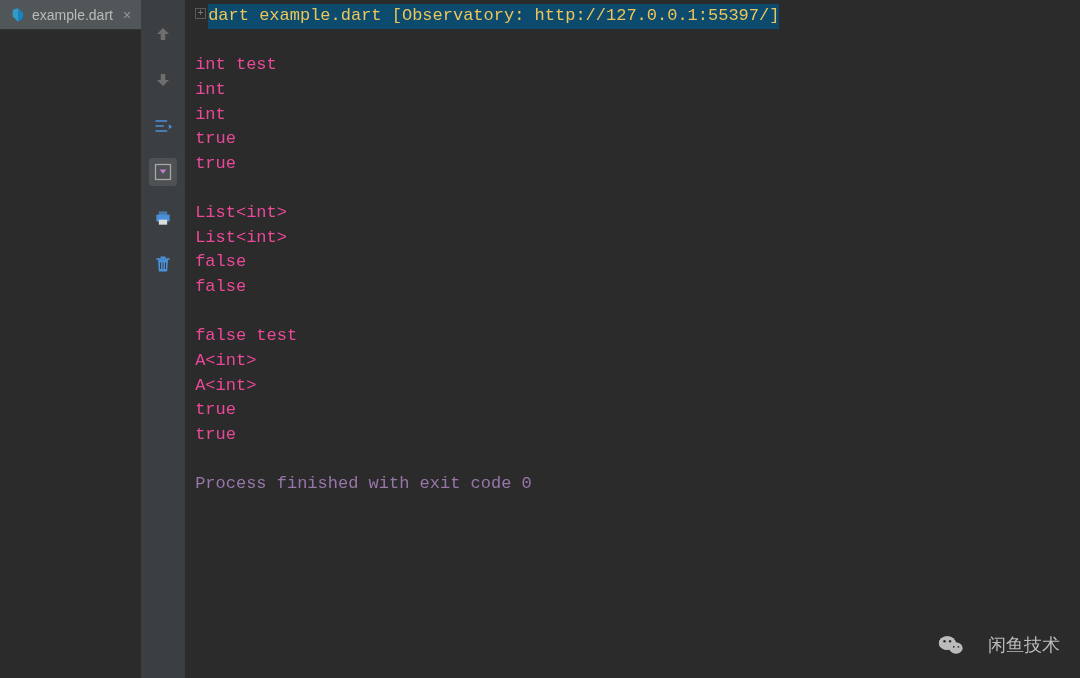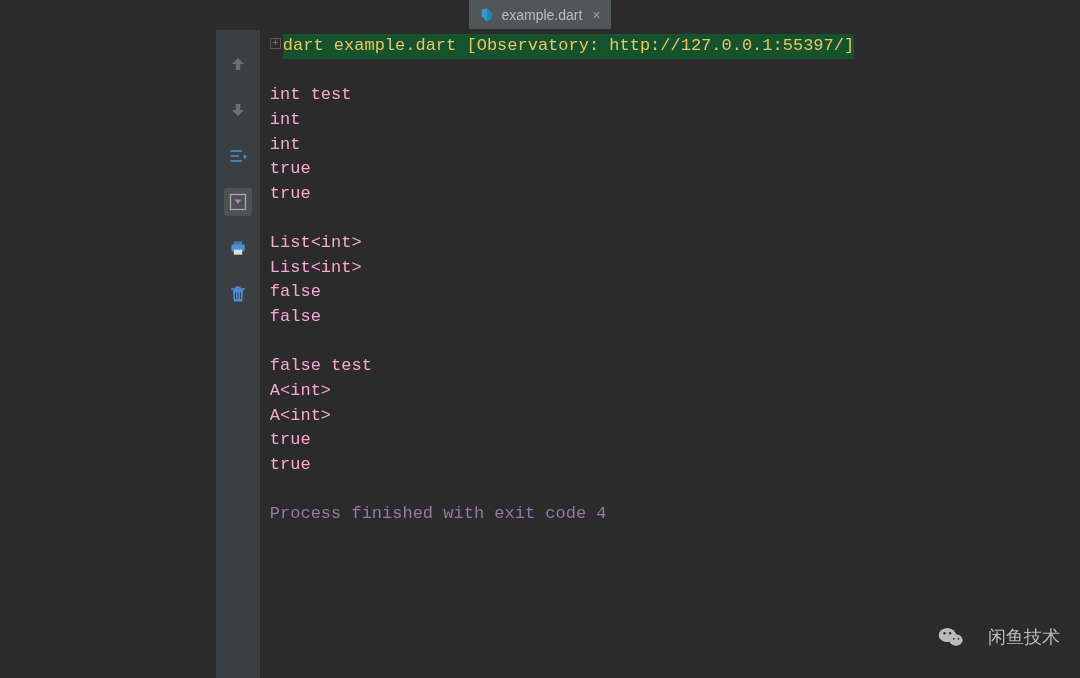--- a/index.html
+++ b/index.html
@@ -10,23 +10,22 @@
     body {
       width: 1080px;
       height: 678px;
       background: #2b2b2b;
       font-family: Menlo, Monaco, 'Courier New', monospace;
       overflow: hidden;
       position: relative;
     }
     .ide-container {
       display: flex;
-      flex-direction: column;
+      flex-direction: row;
       height: 100%;
-      align-items: center;
     }
     .tab-bar {
       height: 30px;
       background: #3c3f41;
       display: flex;
       align-items: center;
       border-bottom: 1px solid #323232;
     }
     .tab {
       display: flex;
@@ -78,25 +77,25 @@
     .console {
       flex: 1;
       background: #2b2b2b;
       padding: 4px 10px;
       overflow: hidden;
       font-size: 17px;
       line-height: 1.45;
     }
     .console-line {
       white-space: pre;
-      color: #f9a8d4;
+      color: #ec4899;
       font-family: Menlo, Monaco, 'Courier New', monospace;
     }
     .header-line {
-      background: #14532d;
+      background: #0c4a6e;
       color: #eec55a;
       display: inline;
       font-family: Menlo, Monaco, 'Courier New', monospace;
     }
     .process-line {
       color: #9876aa;
     }
     .expand-btn {
       display: inline-block;
       color: #7a7a7a;
@@ -105,21 +104,21 @@
       margin-right: 2px;
       margin-top: 4px;
       border: 1px solid #5a5a5a;
       width: 11px;
       height: 11px;
       text-align: center;
       line-height: 9px;
     }
     .watermark {
       position: absolute;
-      bottom: 28px;
+      bottom: 20px;
       right: 20px;
       display: flex;
       align-items: center;
       gap: 24px;
       color: #bbbbbb;
       font-family: -apple-system, BlinkMacSystemFont, 'Segoe UI', 'PingFang SC', sans-serif;
       font-size: 18px;
     }
     .wechat-icon {
       width: 26px;
@@ -208,21 +207,21 @@
           <div class="console-line">false</div>
           <div class="console-line">false</div>
           <div class="console-line">&nbsp;</div>
           <div class="console-line">false test</div>
           <div class="console-line">A&lt;int&gt;</div>
           <div class="console-line">A&lt;int&gt;</div>
           <div class="console-line">true</div>
           <div class="console-line">true</div>
           <div class="console-line">&nbsp;</div>
         </div>
-      <div class="console-line process-line">Process finished with exit code 4</div>
+      <div class="console-line process-line">Process finished with exit code 0</div>
     </div>
   </div>
 </div>
 
 <div class="watermark">
   <span class="wechat-icon">
     <svg viewBox="0 0 28 28" width="26" height="26">
       <ellipse cx="10" cy="12" rx="9" ry="7.5" fill="#bbbbbb"></ellipse>
       <ellipse cx="19" cy="17" rx="7" ry="6" fill="#bbbbbb"></ellipse>
       <ellipse cx="19" cy="17" rx="5.5" ry="4.5" fill="#2b2b2b"></ellipse>

